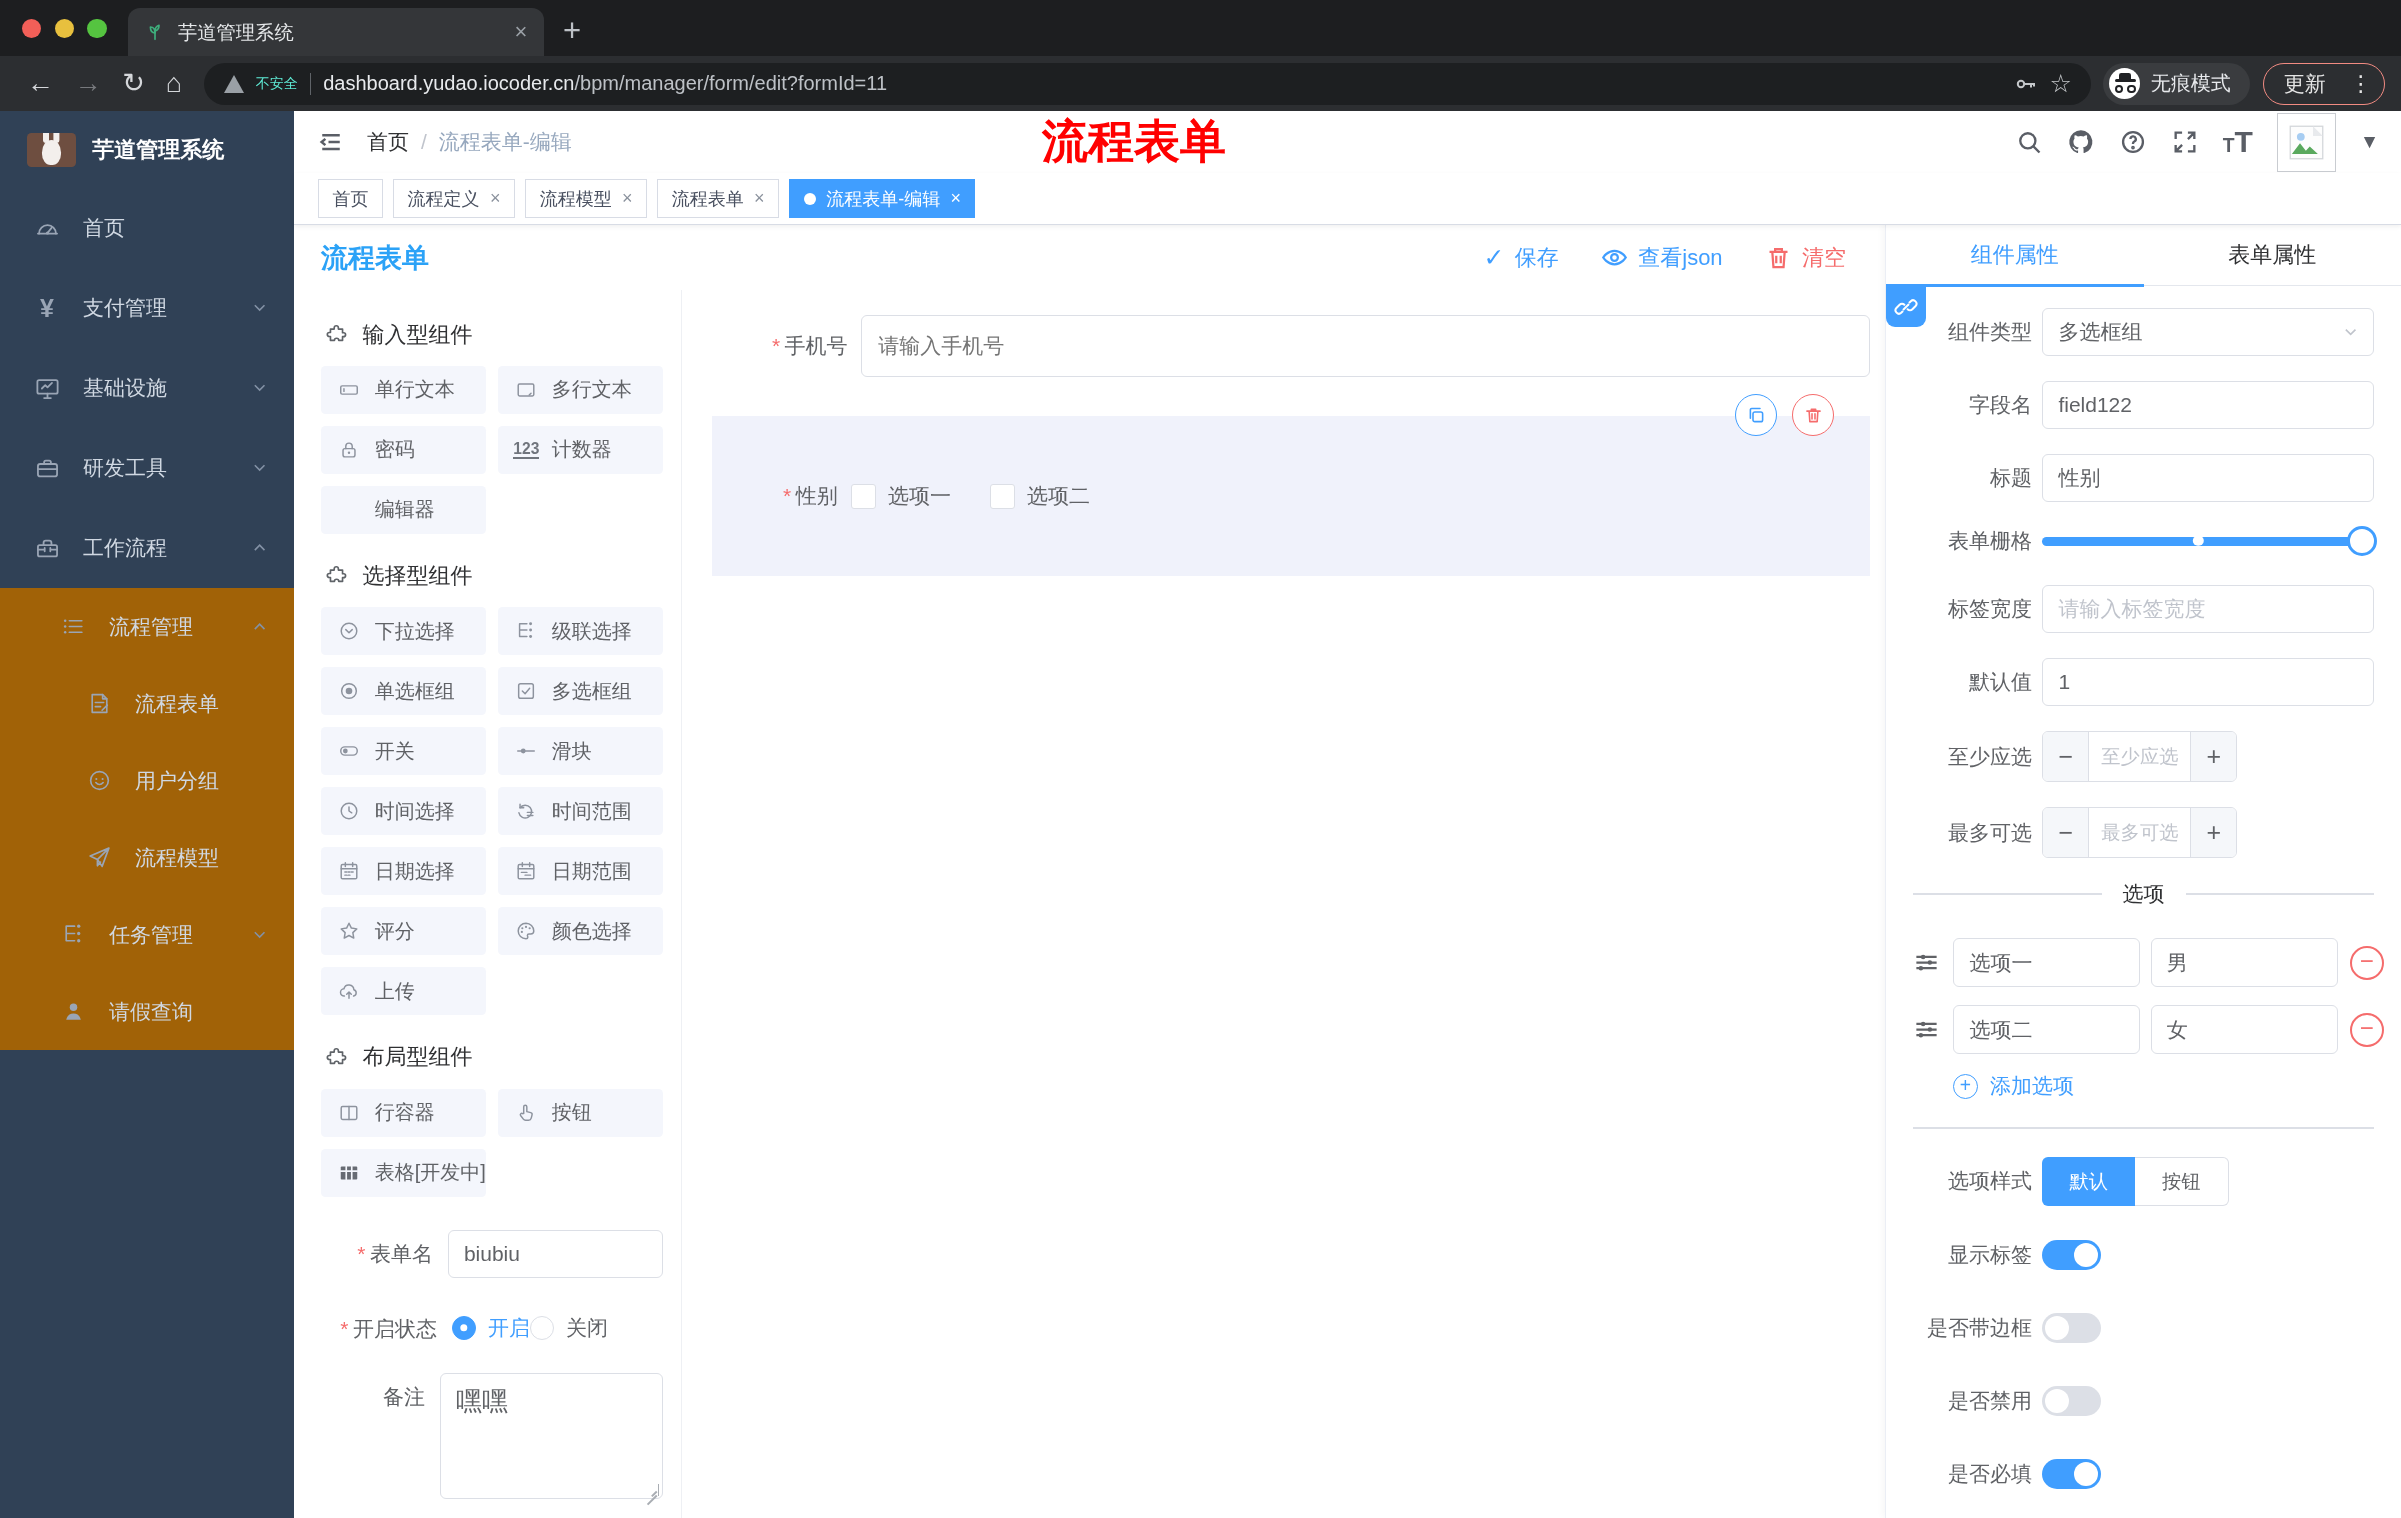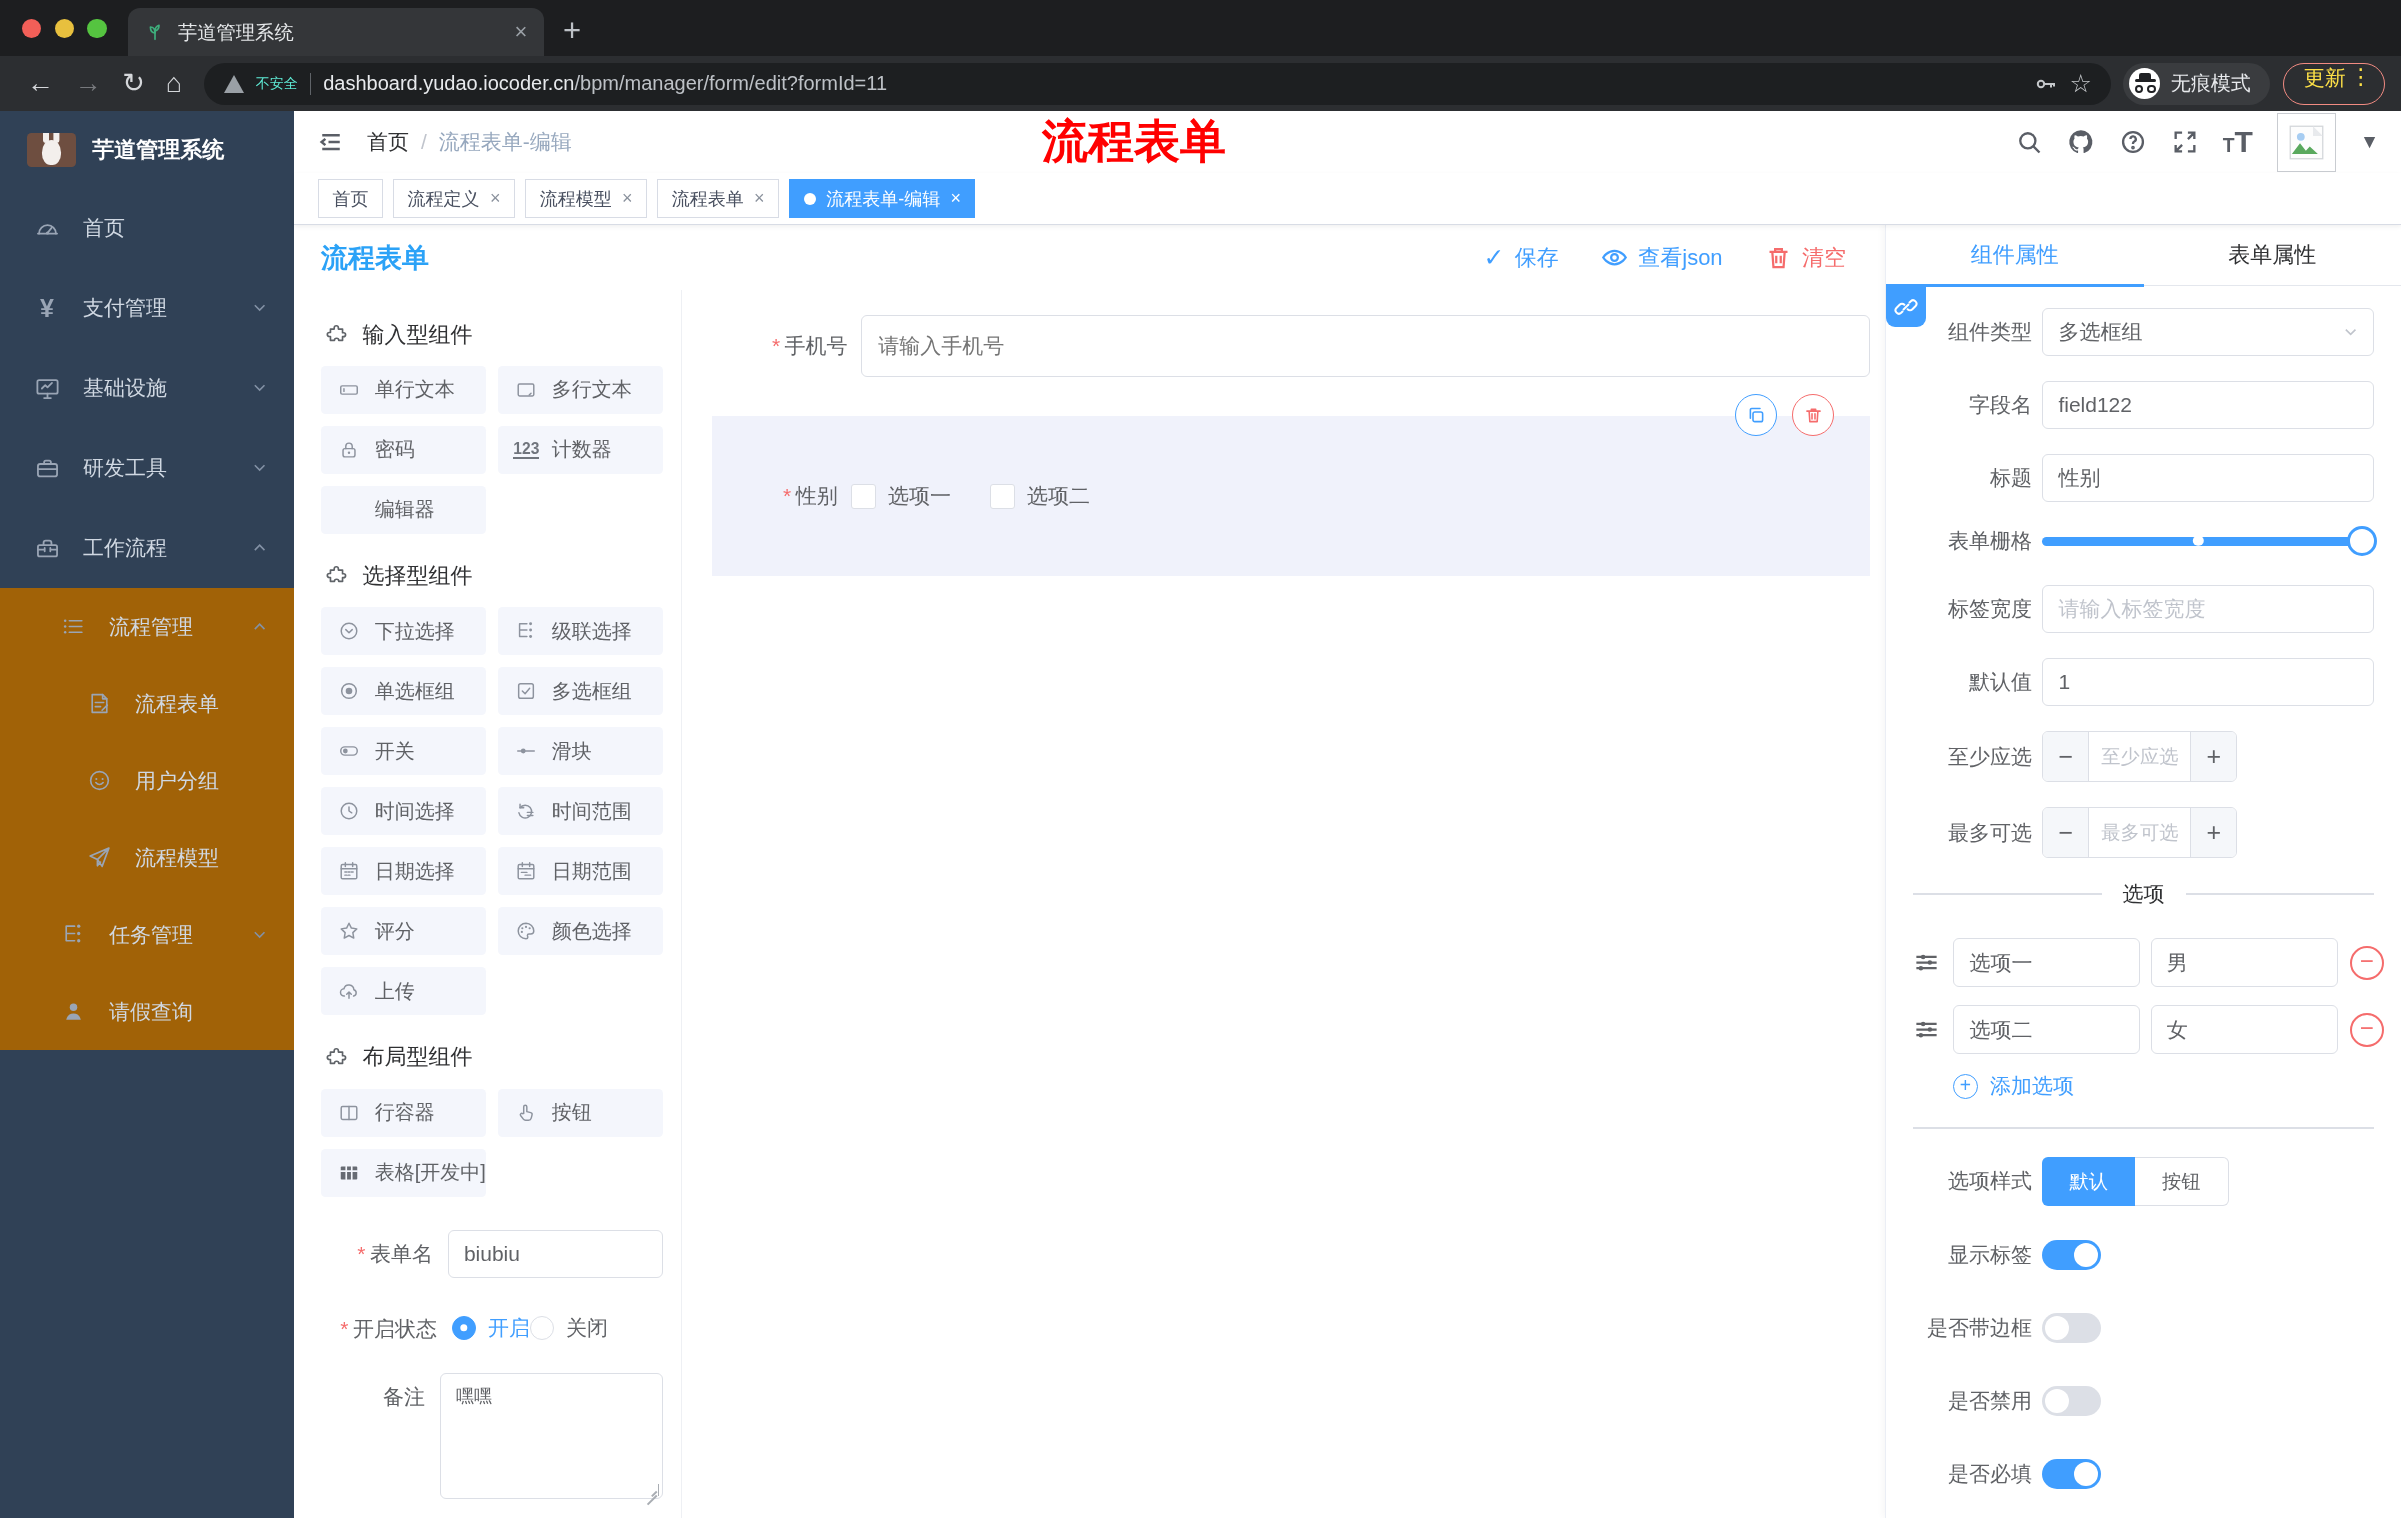--- a/index.html
+++ b/index.html
@@ -33,22 +33,22 @@
   .key-ic svg { stroke:#c4c7ca; }
   .star { color:#c4c7ca; font-size:25px; }
   .incog-chip { height:42px; background:#3a3c3f; border-radius:21px; display:flex; align-items:center;
     gap:10.4px; padding:0 19.3px 0 6px; margin-right:13.4px; }
   .incog { width:31px; height:31px; background:#fff; border-radius:50%; position:relative; }
   .incog .hat { position:absolute; top:5.2px; left:9.7px; width:12px; height:6px; background:#202124; border-radius:2.2px 2.2px 0 0; }
   .incog .brim { position:absolute; top:11px; left:5.2px; width:21px; height:3px; background:#202124; border-radius:1.5px; }
   .incog .g1,.incog .g2 { position:absolute; top:17px; width:8.2px; height:8.2px; border:2.2px solid #202124; border-radius:50%; }
   .incog .g1{ left:5.2px; } .incog .g2{ left:18px; }
   .incog-label { color:#e8eaed; font-size:20px; }
-  .update-pill { height:42px; border:1.5px solid #f28b82; border-radius:21px; color:#fde047;
-    display:flex; gap:4px; padding:0 12px 0 19.3px; font-size:21px; }
+  .update-pill { height:42px; border:1.5px solid #f28b82; border-radius:21px; color:#e5e5e5;
+    display:flex; align-items:center; gap:24px; padding:0 12px 0 19.3px; font-size:21px; }
   .update-dots { font-size:22px; letter-spacing:0; }
 
   
   .app { display:flex; height:1407px; }
   .sidebar { width:294px; background:#304156; flex-shrink:0; }
   .logo-row { height:77px; display:flex; align-items:center; padding-left:27px; gap:16.3px; }
   .rabbit { width:49px; height:34px; background:#6e4e40; border-radius:4.5px; position:relative; overflow:hidden; }
   .rabbit::before { content:""; position:absolute; left:15px; top:7.4px; width:19.3px; height:25px; background:#f3efec; border-radius:50% 50% 45% 45%; }
   .rabbit::after { content:""; position:absolute; left:16.3px; top:-3px; width:6px; height:13.4px; background:#f3efec; border-radius:3px; box-shadow:10.4px 0 0 #f3efec; }
   .logo-title { color:#ffffff; font-size:22px; font-weight:bold; }
@@ -121,21 +121,21 @@
     color:#606266; padding:0 15px; width:100%; font-family:inherit; outline:none; }
   .el-input::placeholder { color:#c0c4cc; }
   .lf-ctrl { width:223px; }
   .radio-group { display:flex; align-items:center; padding-top:12px; }
   .radio { display:flex; align-items:center; gap:12px; font-size:21px; color:#606266; }
   .rdot { width:24px; height:24px; border-radius:50%; border:1.5px solid #dcdfe6; background:#fff; position:relative; }
   .radio.on .rdot { background:#409eff; border-color:#409eff; }
   .radio.on .rdot::after { content:""; position:absolute; left:50%; top:50%; transform:translate(-50%,-50%);
     width:7.4px; height:7.4px; border-radius:50%; background:#fff; }
   .radio.on .rtext { color:#409eff; }
-  .el-textarea { width:223px; height:126px; border:1.5px solid #dcdfe6; border-radius:6px; font-size:18px;
+  .el-textarea { width:223px; height:126px; border:1.5px solid #dcdfe6; border-radius:6px; font-size:26px;
     color:#606266; padding:10.4px 15px; resize:none; font-family:inherit; outline:none; position:relative; }
   .ta-wrap { position:relative; width:223px; }
   .ta-resize { position:absolute; right:4.5px; bottom:6px; width:12px; height:12px;
     border-right:1.5px solid #a9adb3; border-bottom:none;
     background:linear-gradient(135deg, transparent 0 50%, transparent 0); }
   .ta-resize::before { content:""; position:absolute; right:0; bottom:0; width:13.4px; height:1.5px; background:#a9adb3; transform:rotate(-45deg); transform-origin:right bottom; }
   .ta-resize::after { content:""; position:absolute; right:0; bottom:4.5px; width:7.4px; height:1.5px; background:#a9adb3; transform:rotate(-45deg); transform-origin:right bottom; }
 
   .canvas { flex:1; padding:25px 15px 0 30px; min-width:0; }
   .cv-row { display:flex; align-items:center; }

